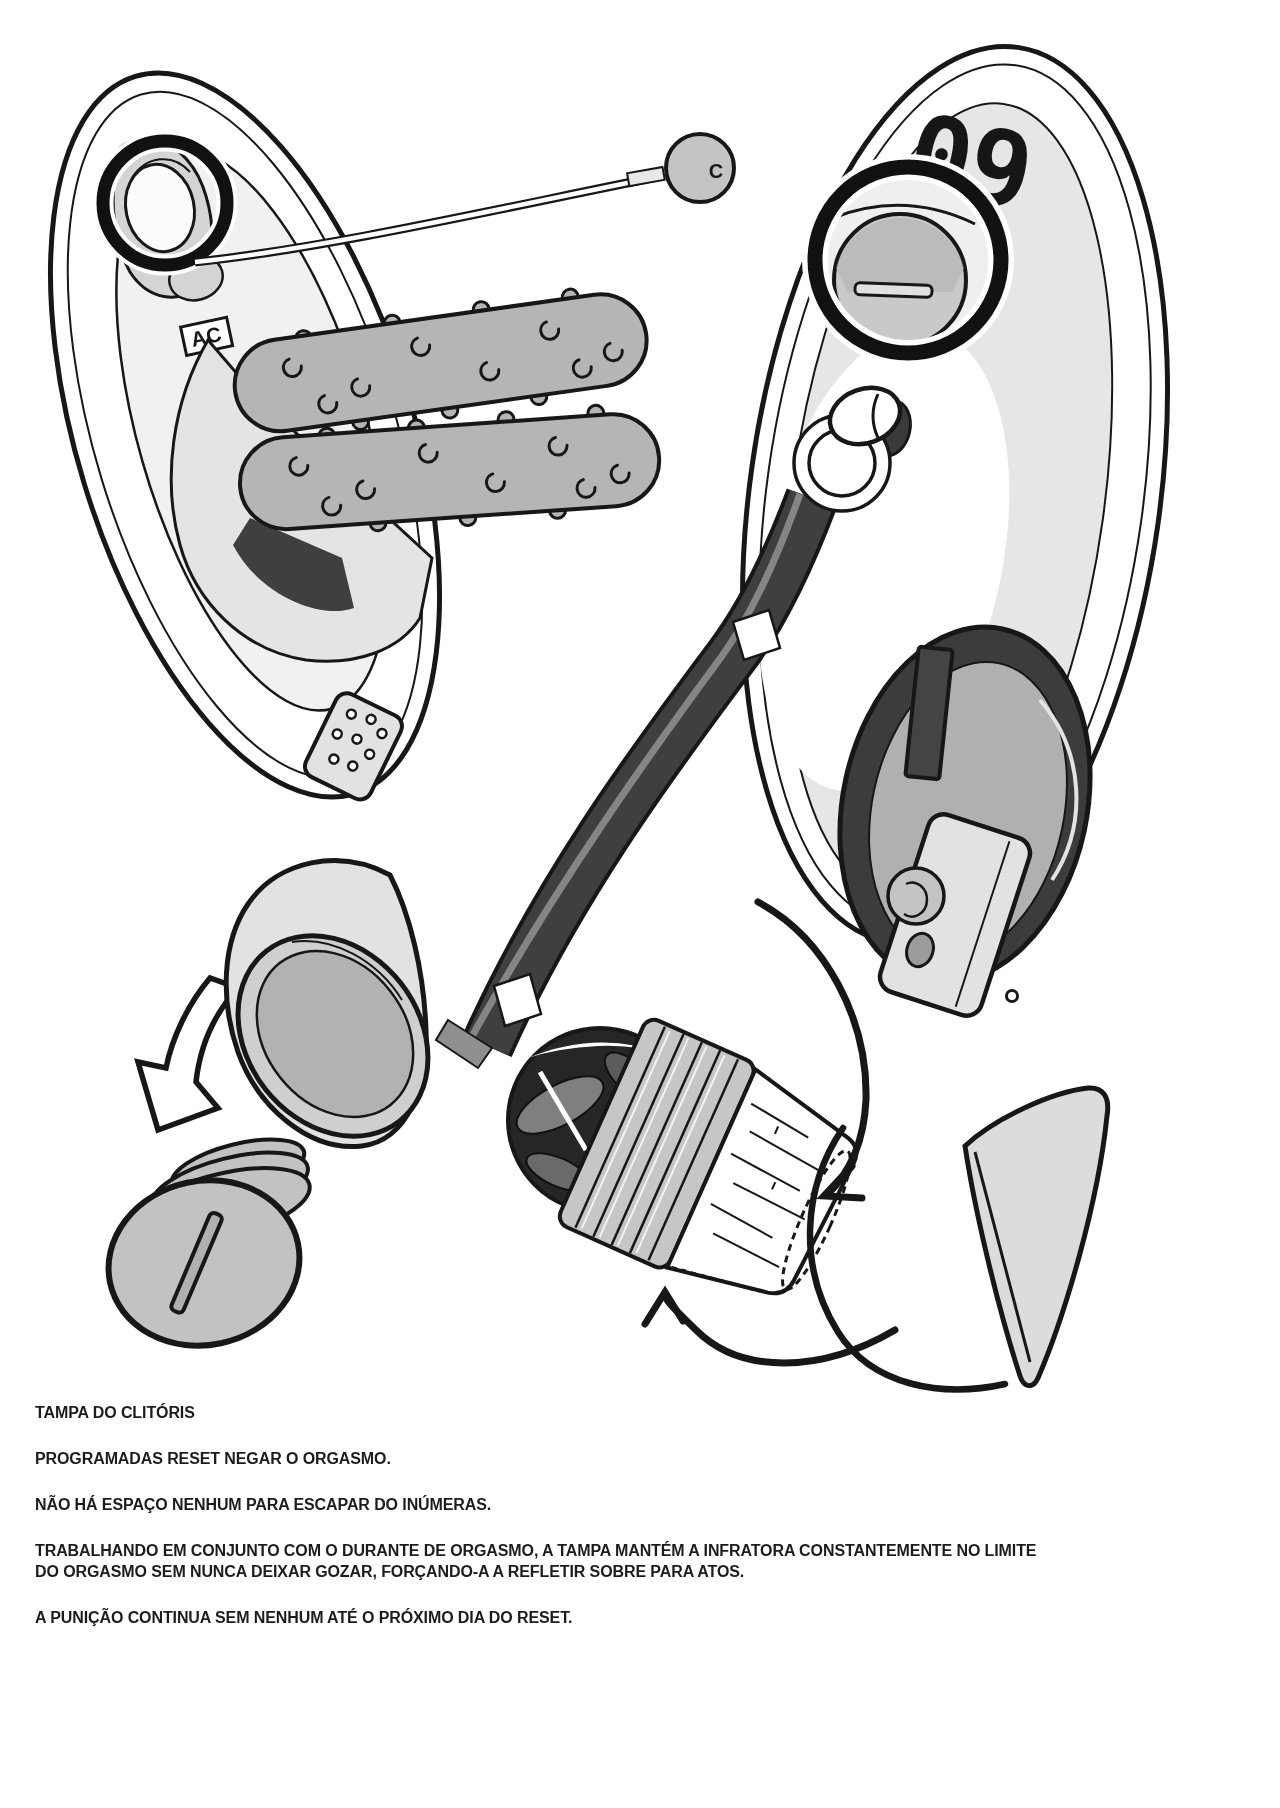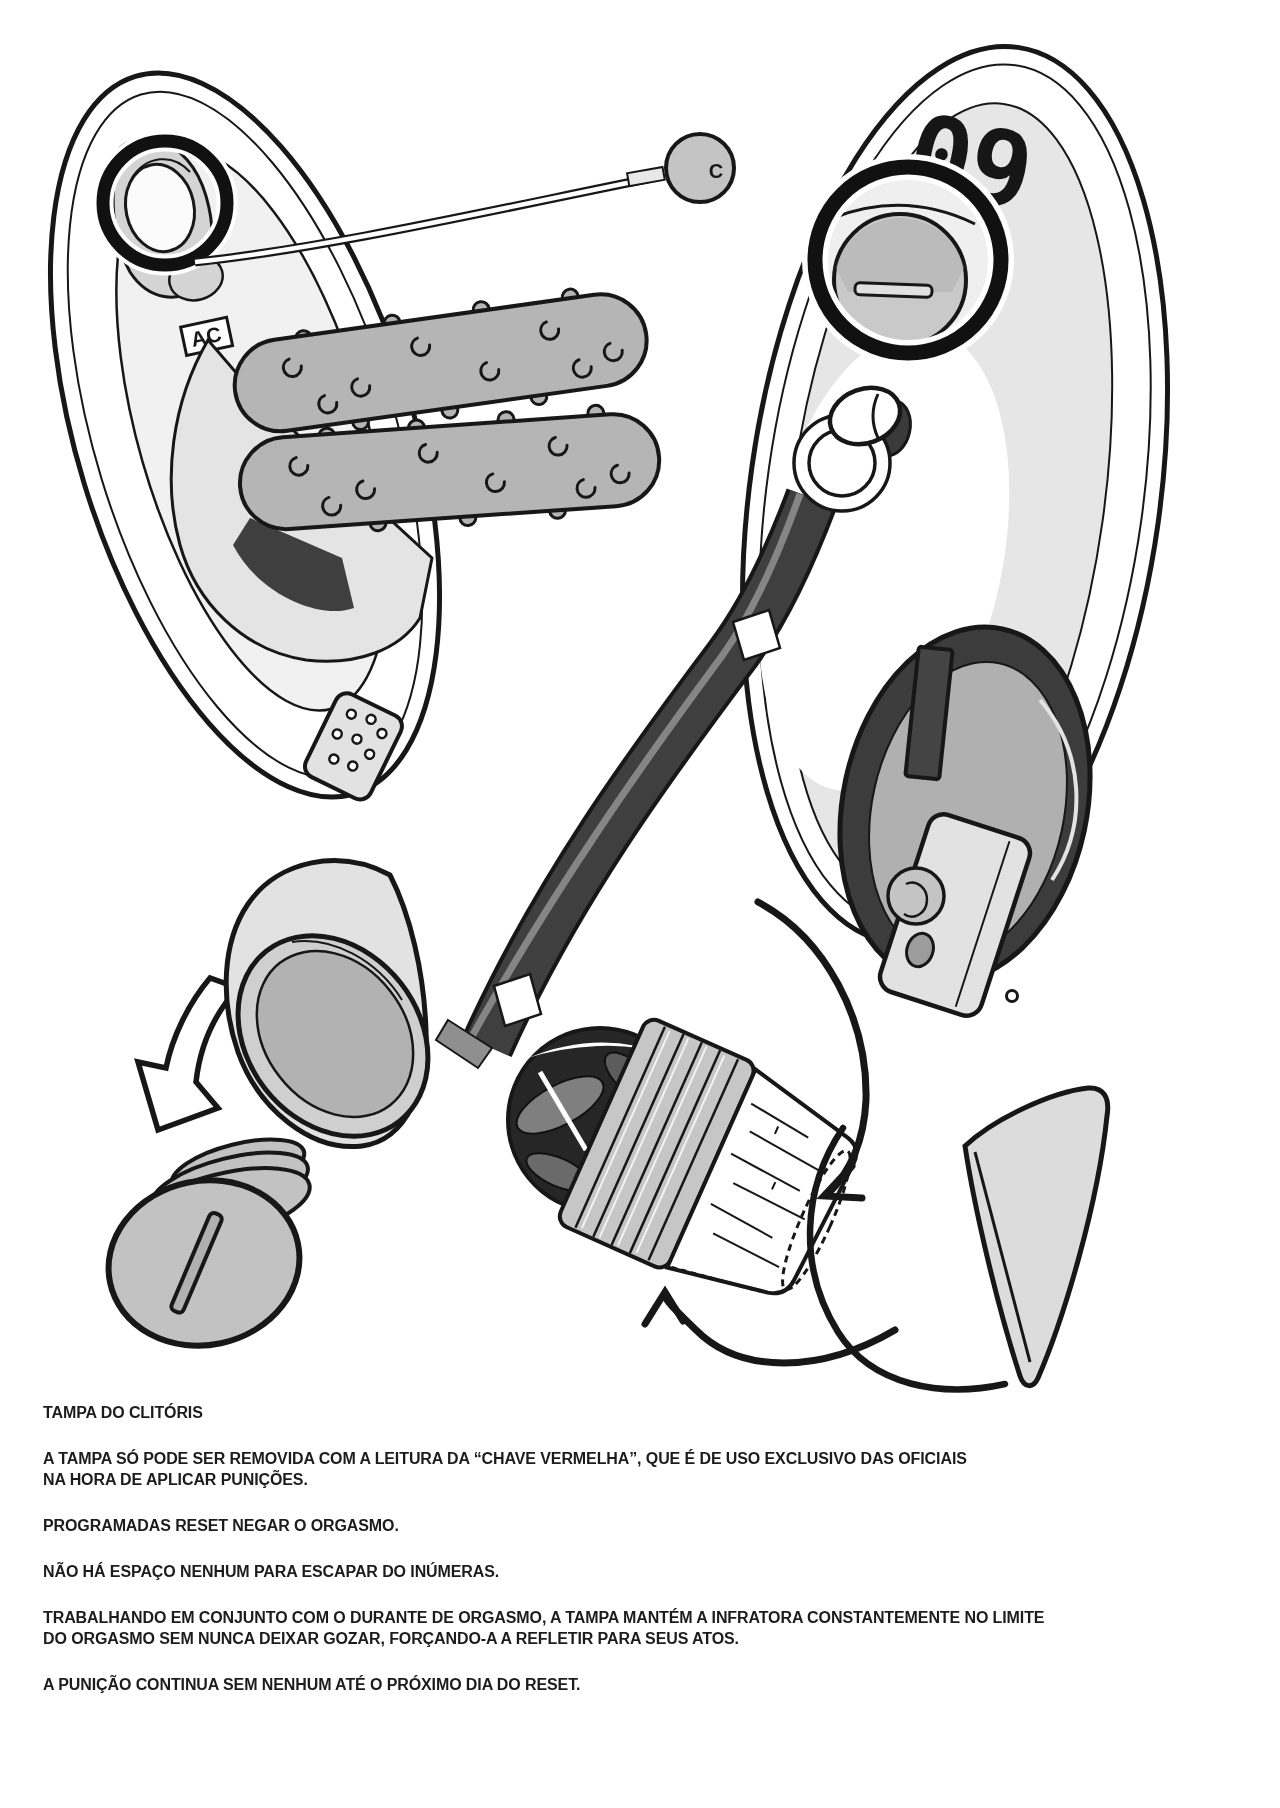--- a/index.html
+++ b/index.html
@@ -1,21 +1,21 @@
 <!DOCTYPE html>
 <html><head>
 <meta charset="utf-8">
 <style>
   html,body{margin:0;padding:0;background:#ffffff;}
   body{width:1280px;height:1808px;position:relative;overflow:hidden;
        font-family:"Liberation Sans",sans-serif;}
   #art{position:absolute;top:0;left:0;}
   #caption{position:absolute;left:35px;top:1402px;width:1210px;color:#1c1c1c;
            font-size:16px;line-height:21px;font-weight:700;letter-spacing:-0.1px;}
-  #caption .para{margin:0 0 25px 8px;}
+  #caption .para{margin:0 0 25px 0;}
   #caption .line{white-space:nowrap;}
   text{font-family:"Liberation Sans",sans-serif;}
   .seg{font-family:"DejaVu Sans Mono",monospace;font-weight:bold;}
 </style>
 </head>
 <body>
 
 <svg id="art" width="1280" height="1400" viewBox="0 0 1280 1400">
 
   <g>
@@ -241,29 +241,25 @@
              C 998,1308 975,1212 965,1146 Z" fill="#dcdcdc" stroke="#171717" stroke-width="5"></path>
     <path d="M 975,1152 L 1030,1362" fill="none" stroke="#171717" stroke-width="3"></path>
   </g>
 </svg>
 
 <div id="caption">
   <div class="para">
       <div class="line">TAMPA DO CLITÓRIS</div>
     </div>
   <div class="para">
-    <div class="line">A TAMPA SÓ PODE SER REMOVIDA COM A LEITURA DA “CHAVE VERMELHA”, QUE É DE USO EXCLUSIVO DAS OFICIAIS</div>
-    <div class="line">NA HORA DE APLICAR PUNIÇÕES.</div>
-  </div>
-  <div class="para">
     <div class="line">PROGRAMADAS RESET NEGAR O ORGASMO.</div>
   </div>
   <div class="para">
     <div class="line">NÃO HÁ ESPAÇO NENHUM PARA ESCAPAR DO INÚMERAS.</div>
   </div>
   <div class="para">
     <div class="line">TRABALHANDO EM CONJUNTO COM O DURANTE DE ORGASMO, A TAMPA MANTÉM A INFRATORA CONSTANTEMENTE NO LIMITE</div>
-    <div class="line">DO ORGASMO SEM NUNCA DEIXAR GOZAR, FORÇANDO-A A REFLETIR PARA SEUS ATOS.</div>
+    <div class="line">DO ORGASMO SEM NUNCA DEIXAR GOZAR, FORÇANDO-A A REFLETIR SOBRE PARA ATOS.</div>
   </div>
   <div class="para">
       <div class="line">A PUNIÇÃO CONTINUA SEM NENHUM ATÉ O PRÓXIMO DIA DO RESET.</div>
     </div>
 </div>
 
 </body></html>

